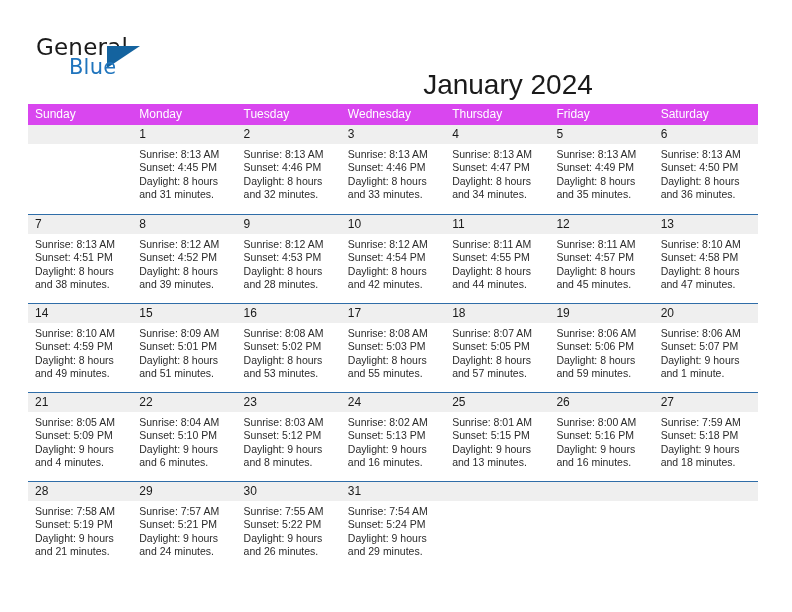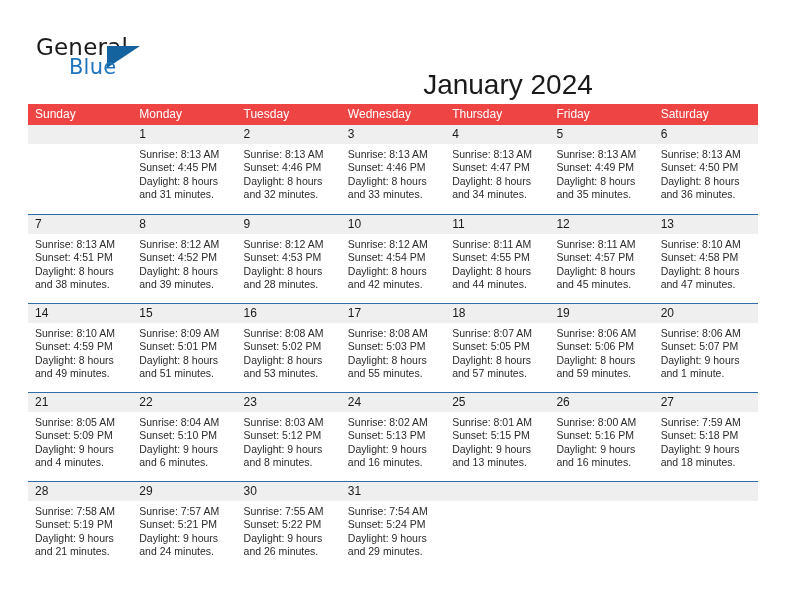--- a/index.html
+++ b/index.html
@@ -89,21 +89,21 @@
 
   
   .calendar {
     position: absolute;
     left: 28px;
     top: 104px;
     width: 730px;
   }
   .dow-row {
     display: flex;
-    background: #ef4444;
+    background: #d946ef;
     height: 21px;
   }
   .dow-cell {
     flex: 1 1 0;
     color: #ffffff;
     font-size: 12px;
     line-height: 21px;
     padding-left: 7px;
     box-sizing: border-box;
     overflow: hidden;

